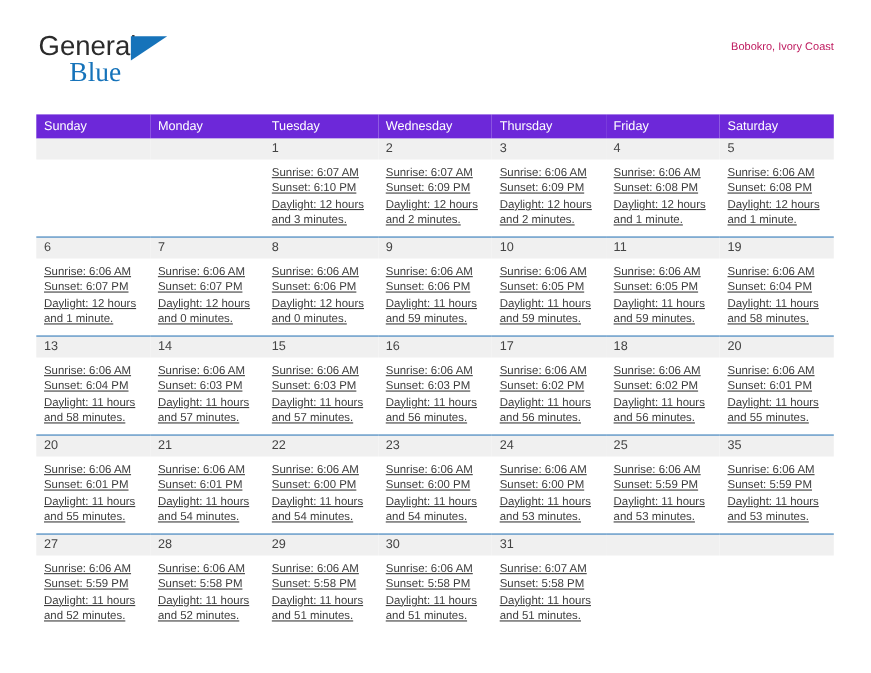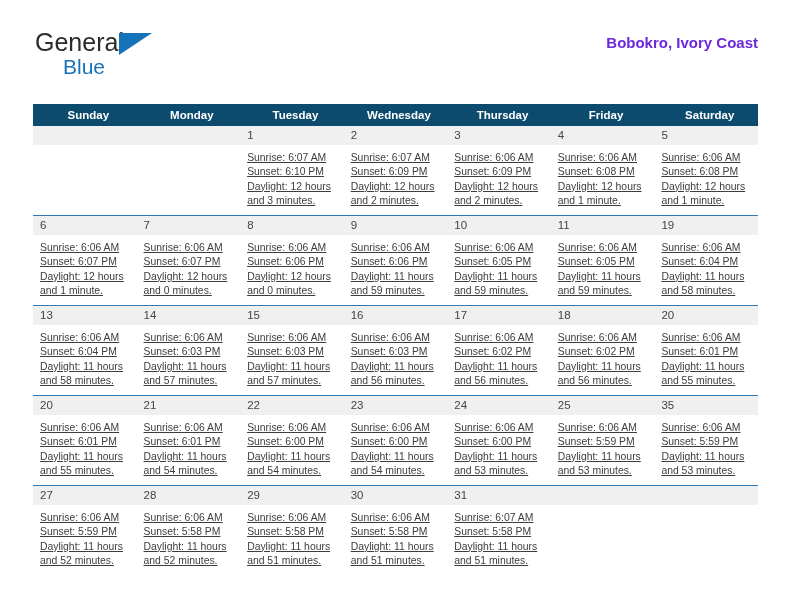--- a/index.html
+++ b/index.html
@@ -53,64 +53,64 @@
     top: 5px;
     width: 0;
     height: 0;
     border-left: 33px solid #1673ba;
     border-bottom: 22px solid transparent;
   }
   .brand-blue {
     position: absolute;
     left: 30px;
     top: 25px;
-    font-size: 21px;
+    font-size: 25px;
     color: #1673ba;
-    font-family: Liberation Sans, sans-serif;
+    font-family: Liberation Serif, serif;
     line-height: 28px;
     white-space: nowrap;
   }
 
   .title-block {
     position: absolute;
     right: 0;
     top: 0;
     text-align: right;
   }
   .cal-title {
     font-size: 28px;
     font-weight: 400;
     color: #2b2b2b;
     line-height: 34px;
     white-space: nowrap;
   }
   .cal-subtitle {
     margin-top: 7px;
-    font-size: 15px;
-    font-weight: bold;
-    color: #6d28d9;
+    font-size: 10px;
+    font-weight: normal;
+    color: #be185d;
     line-height: 16px;
     white-space: nowrap;
   }
 
   
   .calendar {
     position: absolute;
     left: 33px;
     top: 104px;
     width: 725px;
     border-collapse: collapse;
     table-layout: fixed;
   }
   .calendar th {
-    background: #0c4a6e;
+    background: #6d28d9;
     color: #ffffff;
     font-size: 11.5px;
-    font-weight: bold;
-    text-align: center;
+    font-weight: normal;
+    text-align: left;
     padding: 5px 0 5px 7px;
     height: 11px;
     border: none;
   }
   .weekrow > td {
     vertical-align: top;
     padding: 0;
     border: none;
     border-top: 1.3px solid #3178b6;
     height: 89px;

